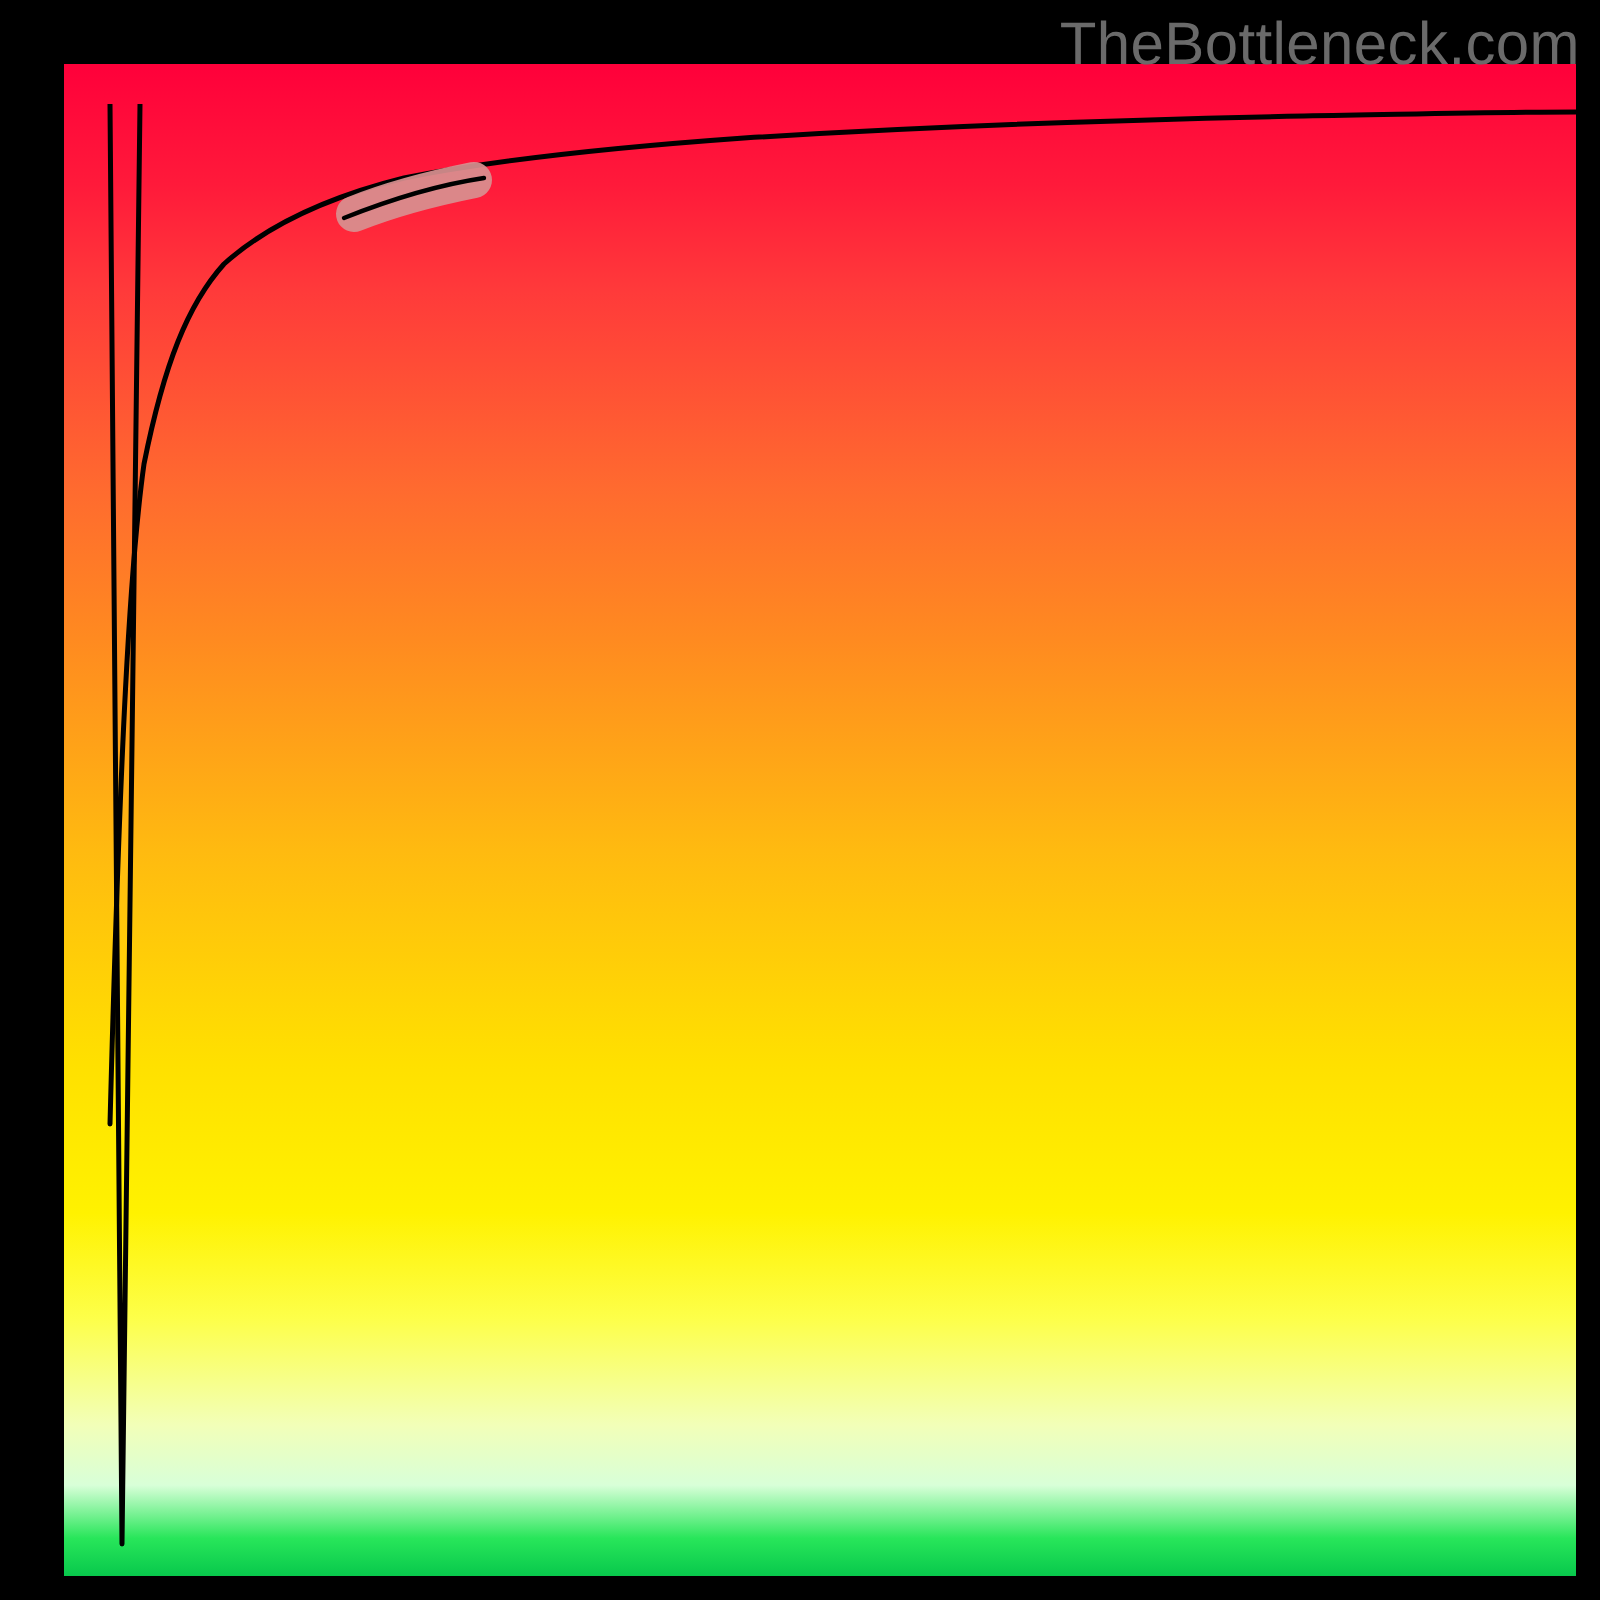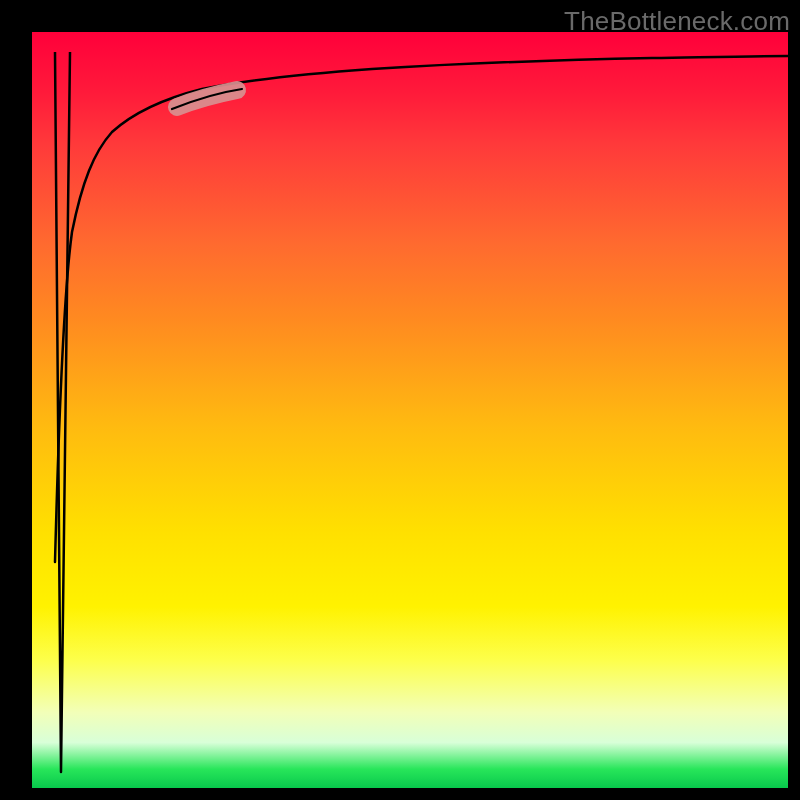--- a/index.html
+++ b/index.html
@@ -43,21 +43,21 @@
     top: 32px;
     width: 756px;
     height: 756px;
     pointer-events: none;
   }
   .attrib {
     position: absolute;
     top: 6px;
     right: 10px;
     font-family: Arial, Helvetica, sans-serif;
-    font-size: 26px;
+    font-size: 30px;
     color: #6a6a6a;
     letter-spacing: 0.2px;
   }
 </style>
 </head>
 <body>
 
 <div class="frame">
   <div class="outer-border"></div>
   <div class="plot-area"></div>

